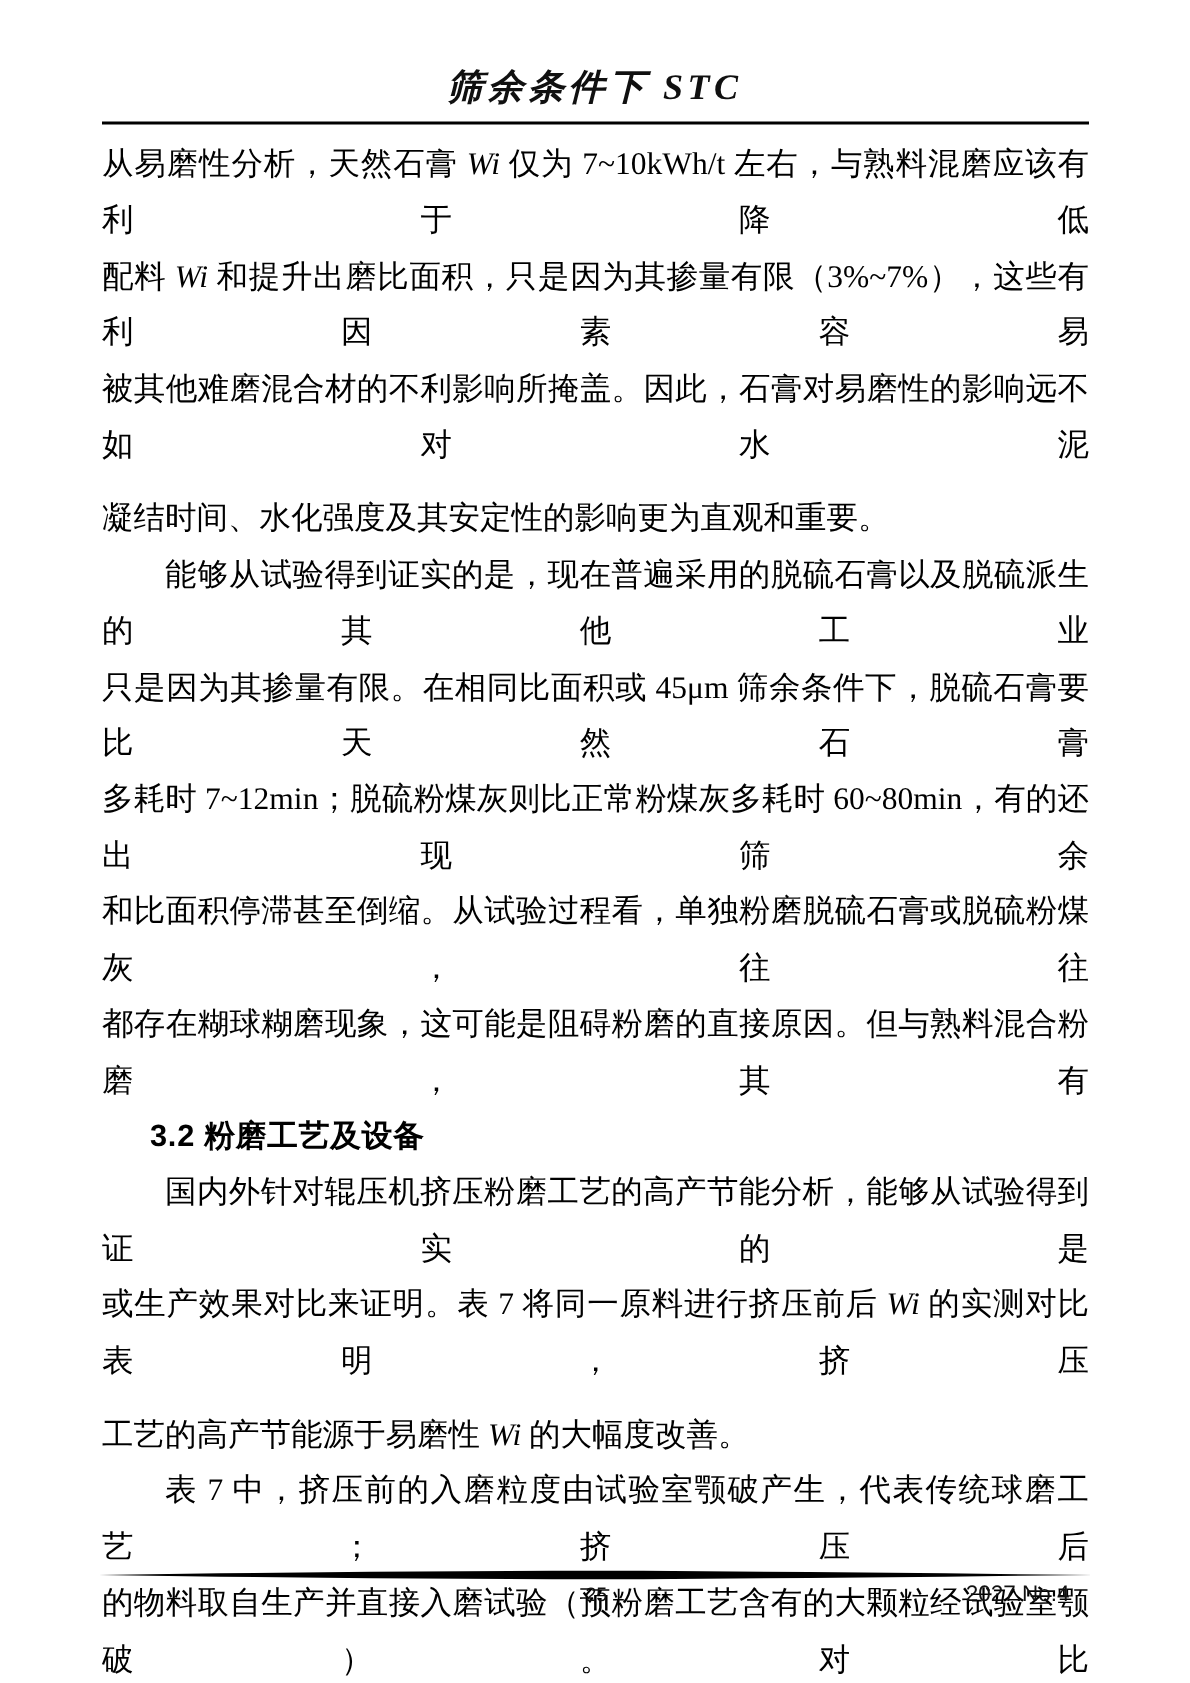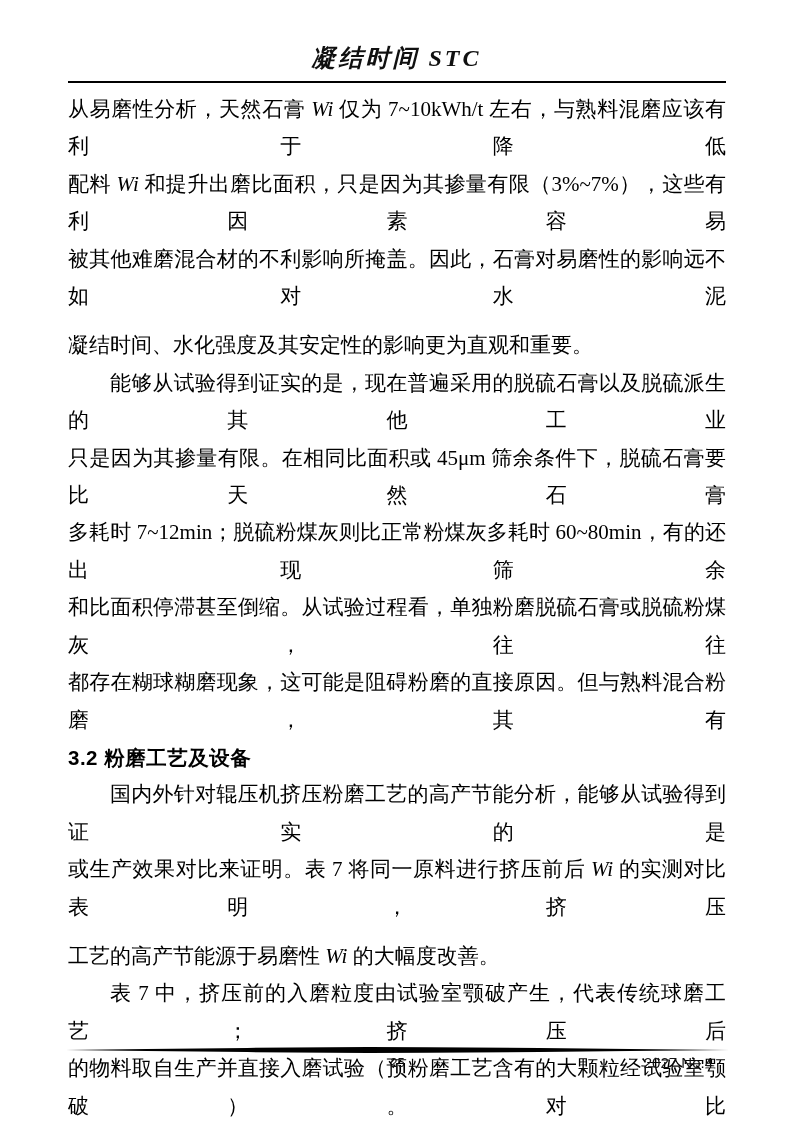--- a/index.html
+++ b/index.html
@@ -44,20 +44,21 @@
   .line.end { text-align-last: left; margin-top: 12px; }
   .line.indent { text-indent: 42px; }
   .section-heading {
     font-family: "Liberation Sans", "DejaVu Sans", sans-serif;
     font-weight: bold;
     font-size: 20.5px;
     line-height: 37.4px;
     text-align: left;
     text-align-last: left;
     letter-spacing: 0.5px;
+    margin-left: 32px;
   }
   i { }
 
   
   .footer {
     position: absolute;
     left: 66px; right: 64px;
     top: 1046px;
   }
   .footer-rule-svg { display: block; width: 100%; height: 8px; }
@@ -78,21 +79,21 @@
     right: 16px;
     top: 0;
     font-size: 15px;
   }
 </style>
 </head>
 <body>
 
 <div class="page">
 
-  <div class="journal-title">凝结时间 STC</div>
+  <div class="journal-title">筛余条件下 STC</div>
   <div class="header-rule"></div>
 
   <div class="body-text">
 
     <div class="line rich">从易磨性分析，天然石膏 <i>Wi</i> 仅为 7~10kWh/t 左右，与熟料混磨应该有利于降低</div>
     <div class="line rich">配料 <i>Wi</i> 和提升出磨比面积，只是因为其掺量有限（3%~7%），这些有利因素容易</div>
     <div class="line rich">被其他难磨混合材的不利影响所掩盖。因此，石膏对易磨性的影响远不如对水泥</div>
     <div class="line rich end">凝结时间、水化强度及其安定性的影响更为直观和重要。</div>
 
     <div class="line rich indent">能够从试验得到证实的是，现在普遍采用的脱硫石膏以及脱硫派生的其他工业</div>

